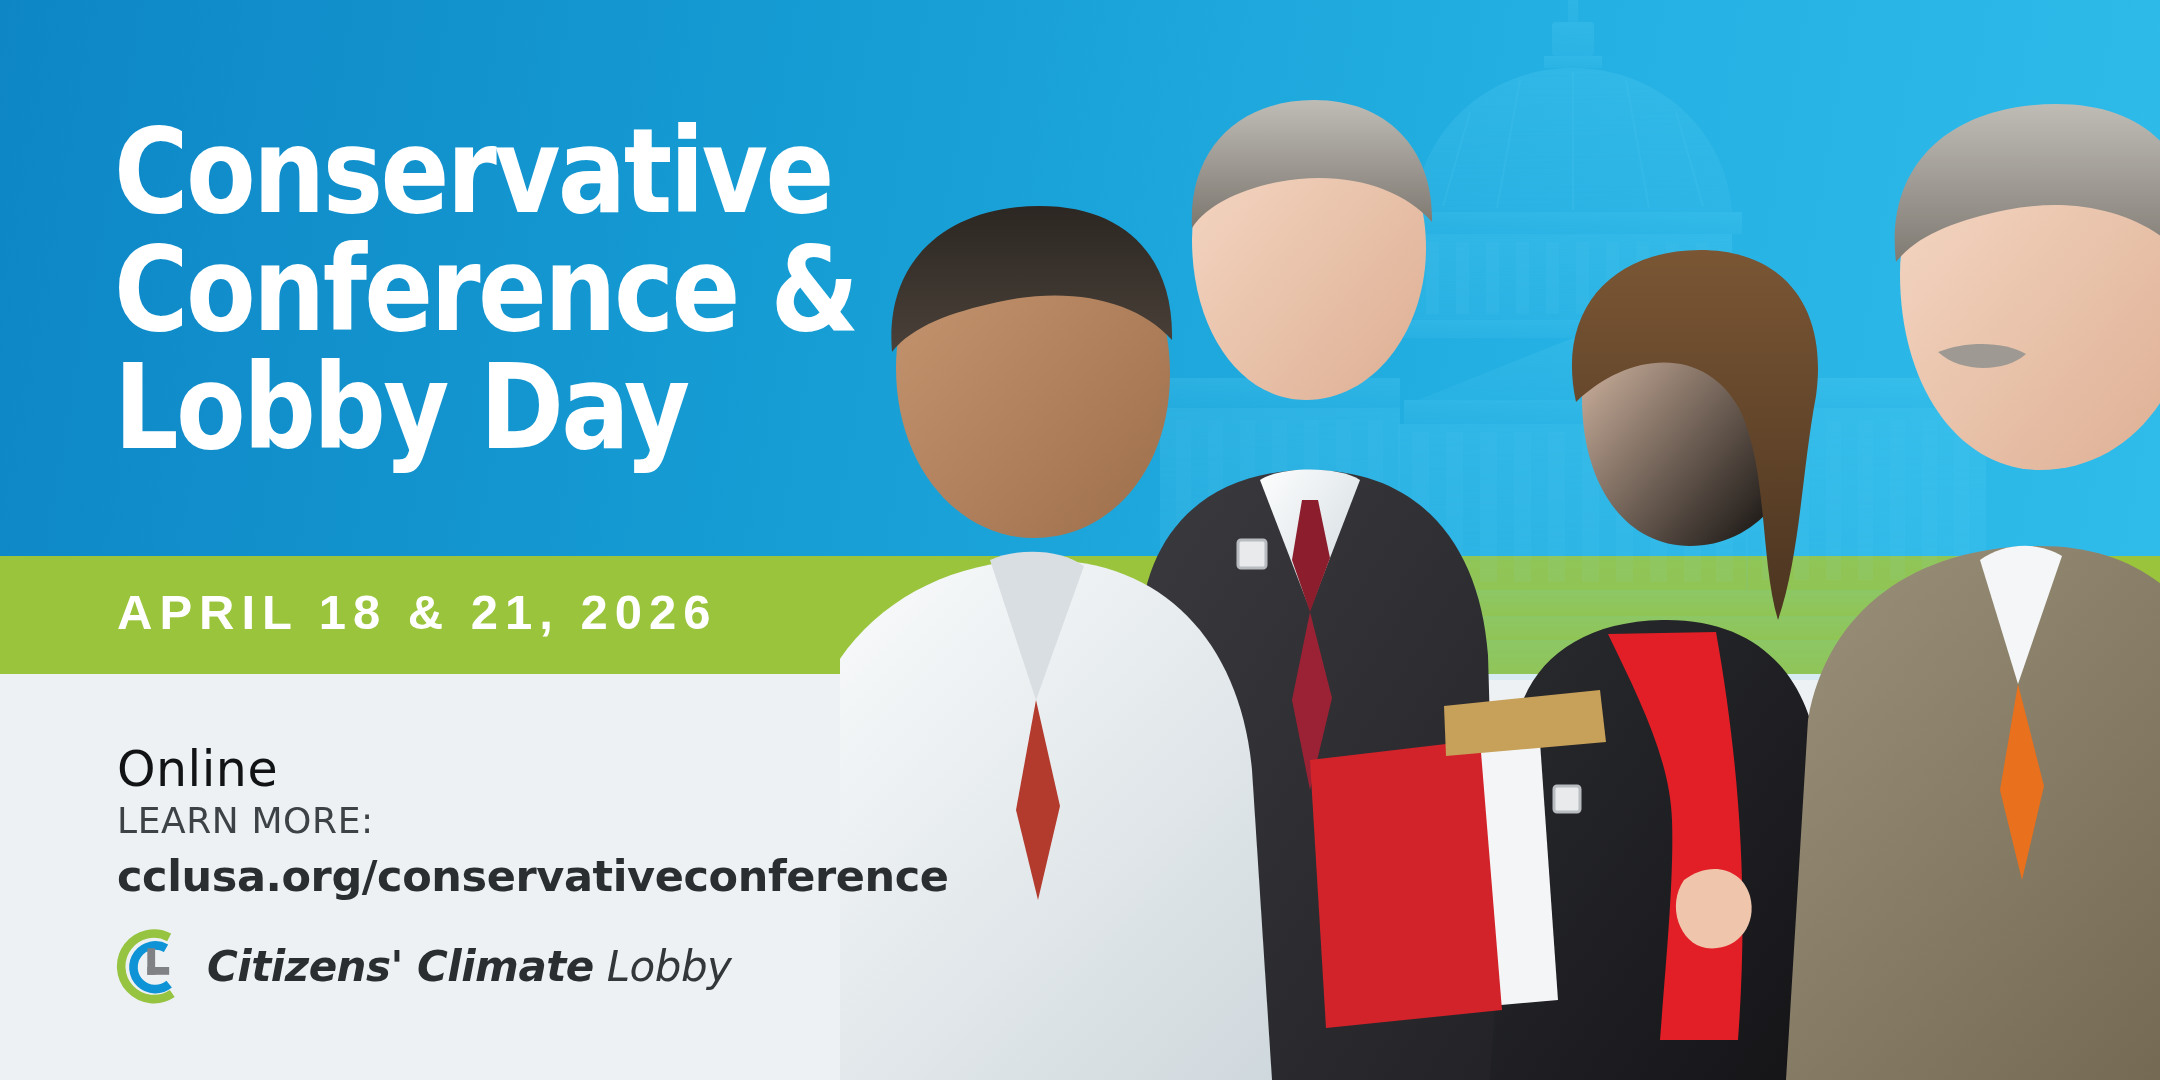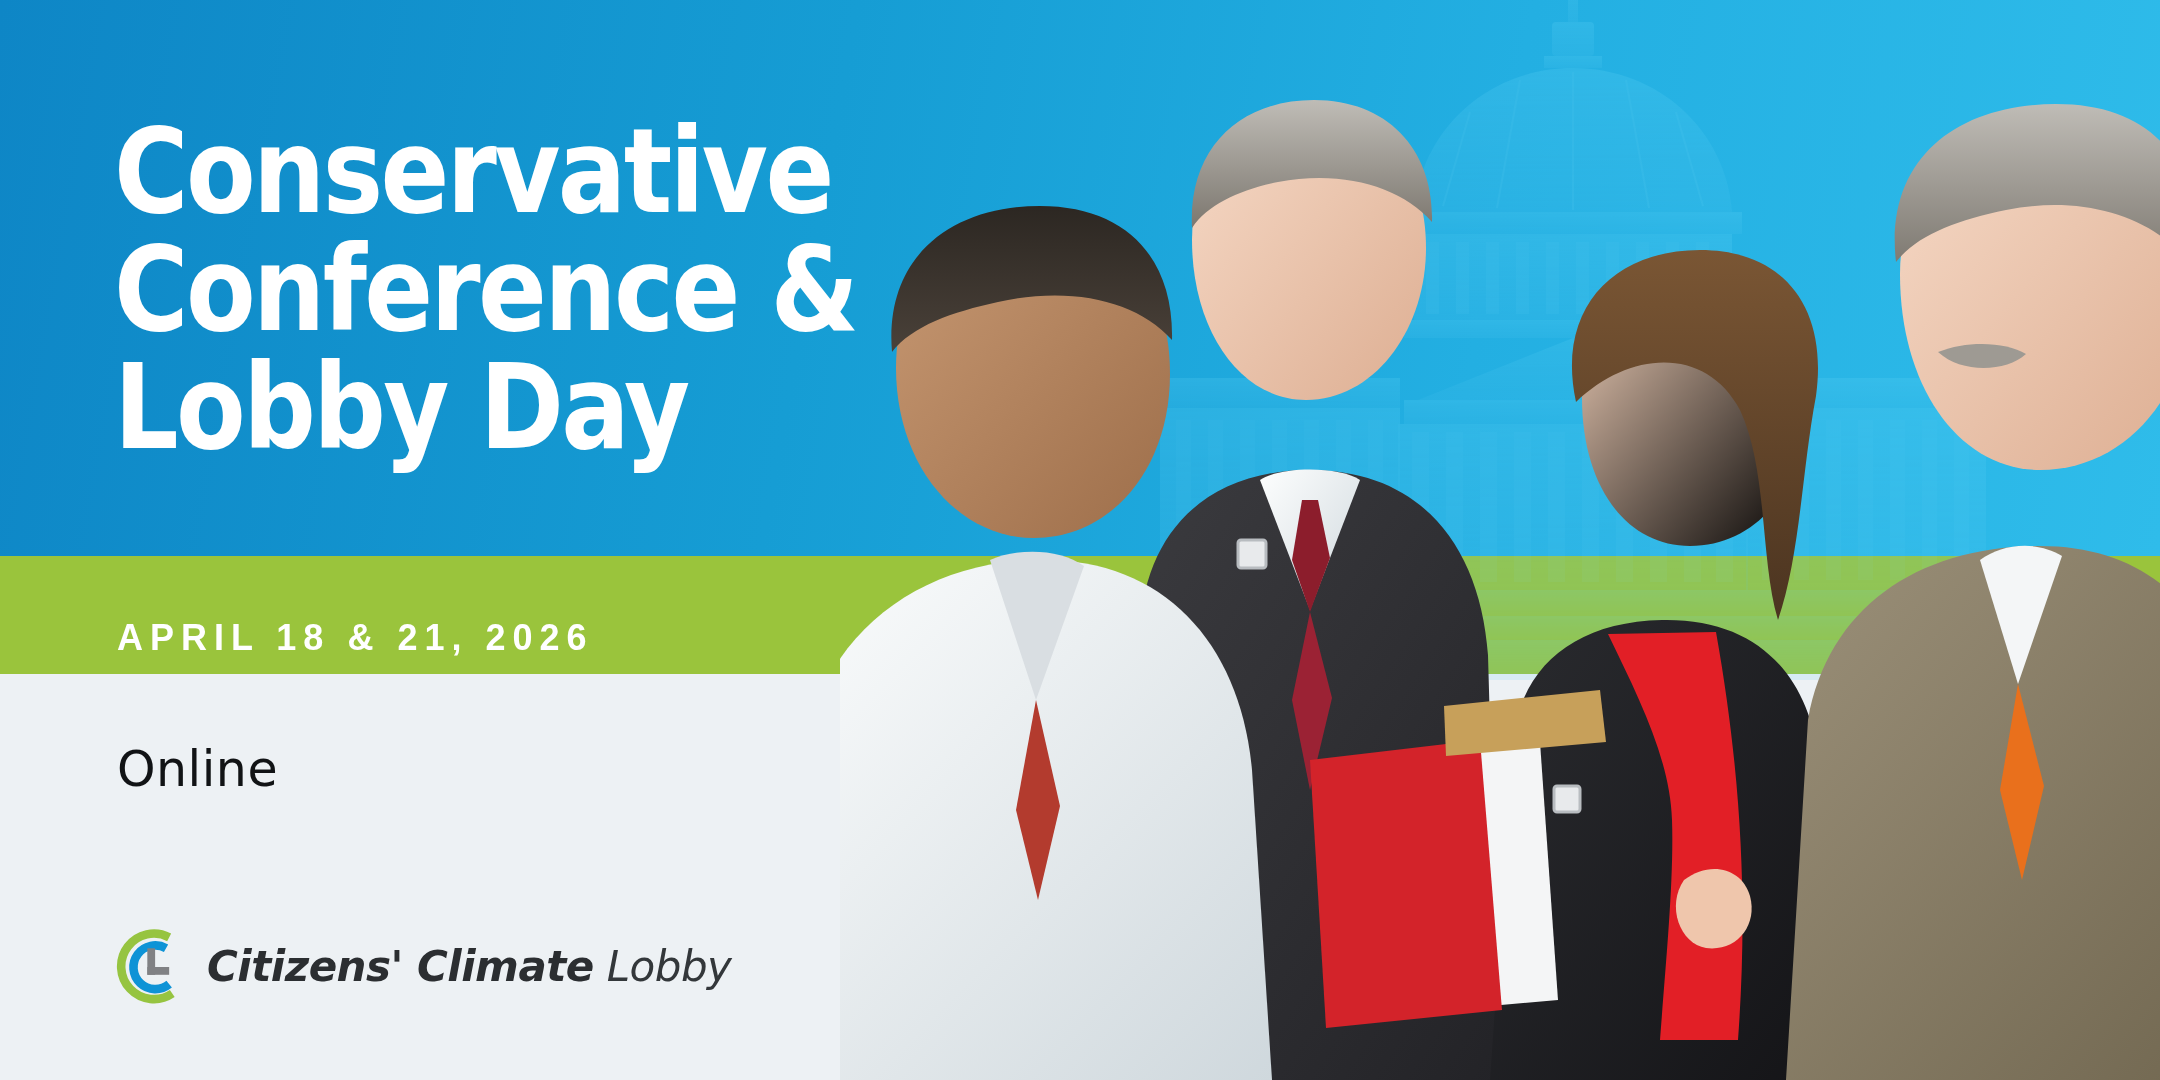--- a/index.html
+++ b/index.html
@@ -61,25 +61,25 @@
     line-height:118px;
     letter-spacing:-3px;
     transform:scaleX(.86);
     transform-origin:left top;
     white-space:pre-line;
     text-rendering:optimizeLegibility;
   }
 
   
   .date-text {
-    position:absolute; left:117px; top:612px;
+    position:absolute; left:117px; top:586px;
     color:#ffffff;
     font-family:"Liberation Sans", sans-serif;
     font-weight:bold;
-    font-size:36px;
+    font-size:49px;
     letter-spacing:7px;
     line-height:52px;
   }
 
   
   .venue {
     position:absolute; left:117px; top:712px;
     color:#111315;
     font-family:"DejaVu Sans", sans-serif;
     font-weight:normal;
@@ -309,21 +309,23 @@
     </g>
   </svg>
 
   <div class="headline">Conservative Conference &amp;
 Lobby Day</div>
 
   <div class="date-text">APRIL 18 &amp; 21, 2026</div>
 
   <div class="venue">Online</div>
 
-
+  <div class="learn-more">LEARN MORE:</div>
+
+  <div class="url">cclusa.org/conservativeconference</div>
 
   <div class="logo">
     <svg class="logo-mark" viewBox="0 0 100 100">
 
       <path d="M72 12 A42 42 0 1 0 76 84" fill="none" stroke="#96C440" stroke-width="11" stroke-linecap="butt"></path>
 
       <path d="M68 26 A28 28 0 1 0 72 72" fill="none" stroke="#0E93D6" stroke-width="11" stroke-linecap="butt"></path>
 
       <rect x="44" y="26" width="10" height="34" fill="#808184"></rect>
       <rect x="44" y="50" width="28" height="10" fill="#808184"></rect>

